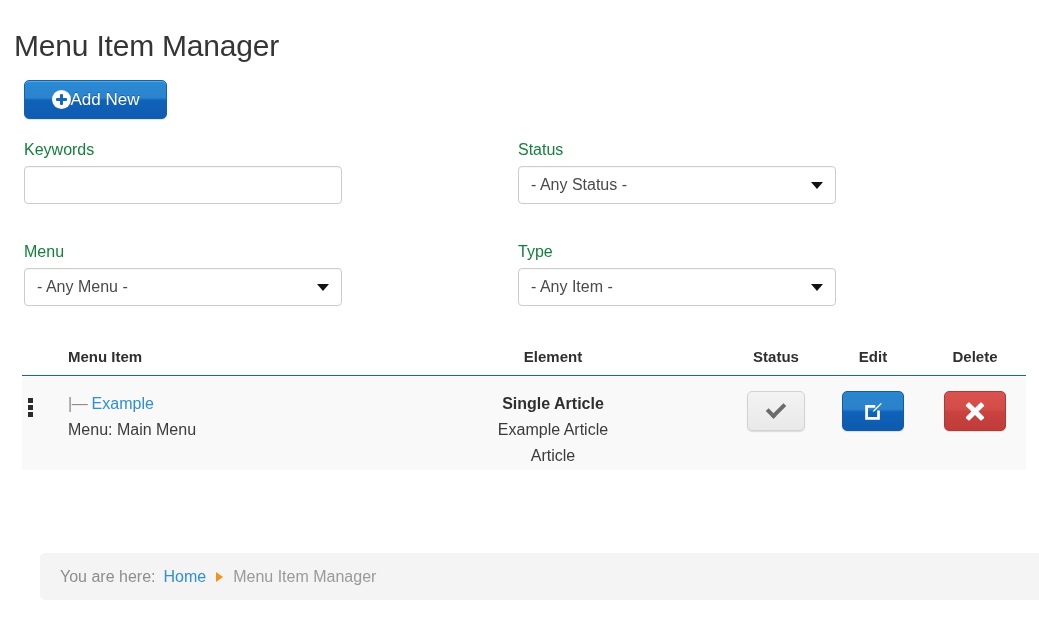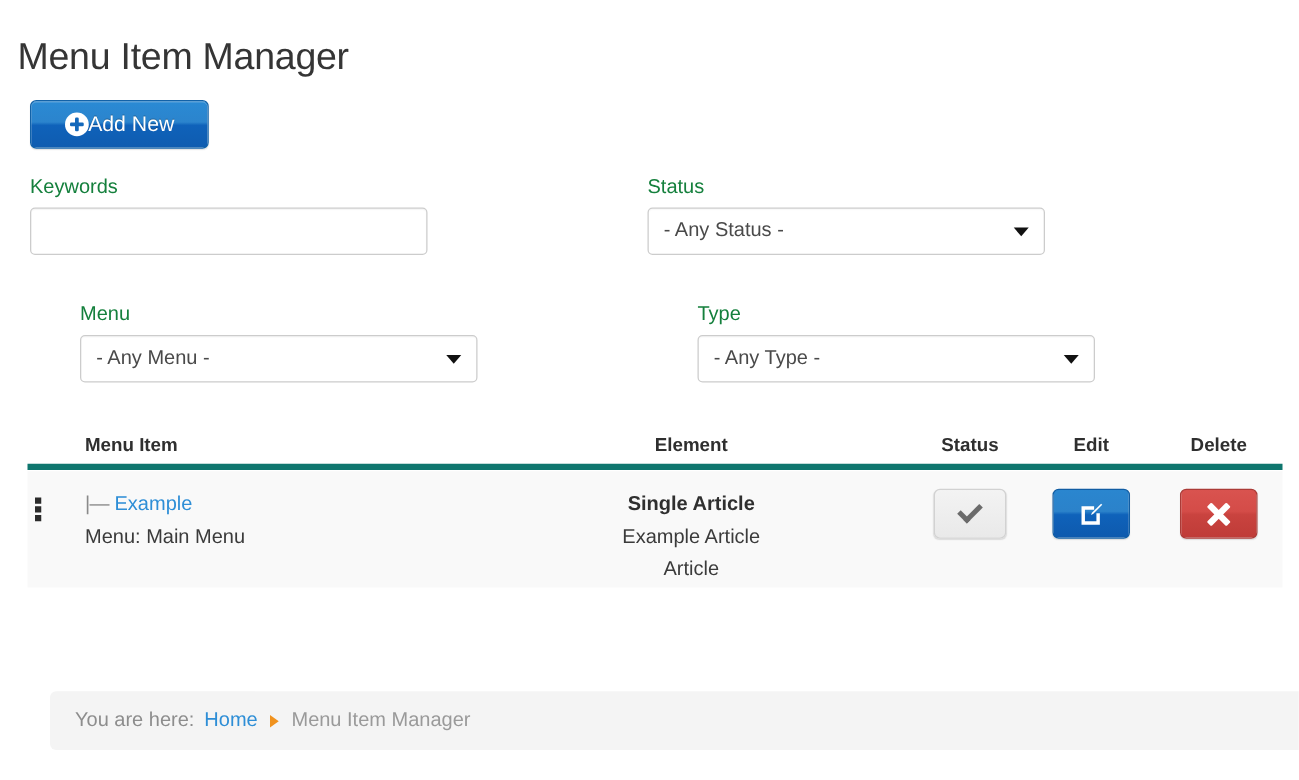--- a/index.html
+++ b/index.html
@@ -69,21 +69,21 @@
   .filters { position: absolute; left: 0; top: 140px; width: 1039px; }
   .field-label {
     font-size: 16px;
     color: #15803d;
     font-weight: 400;
     line-height: 20px;
     margin-bottom: 6px;
   }
   .col-left  { position: absolute; left: 24px;  top: 0; width: 318px; }
   .col-right { position: absolute; left: 518px; top: 0; width: 318px; }
-  .field-row-2 { margin-top: 38px; margin-left: 40px; }
+  .field-row-2 { margin-top: 38px; }
 
   .text-input {
     width: 318px; height: 38px;
     border: 1px solid #cccccc;
     border-radius: 4px;
     background: #ffffff;
     font-size: 16px;
     font-family: "Liberation Sans", sans-serif;
     color: #555555;
     padding: 0 10px;
@@ -117,21 +117,21 @@
     border-left: 6px solid transparent;
     border-right: 6px solid transparent;
     border-top: 7px solid #111111;
   }
 
   
   .table-wrap { position: absolute; left: 22px; top: 342px; width: 1004px; }
   .thead {
     position: relative;
     height: 34px;
-    border-bottom: 5px solid #0f766e;
+    border-bottom: 1px solid #0f766e;
   }
   .th {
     position: absolute;
     top: 0;
     font-size: 15px;
     font-weight: 700;
     color: #2f2f2f;
     line-height: 30px;
     white-space: nowrap;
   }
@@ -314,21 +314,21 @@
       <div>
         <div class="field-label">Status</div>
         <div class="select-box">
           <span class="sel-value">- Any Status -</span>
           <span class="caret-down"></span>
         </div>
       </div>
       <div class="field-row-2">
         <div class="field-label">Type</div>
         <div class="select-box">
-          <span class="sel-value">- Any Type -</span>
+          <span class="sel-value">- Any Item -</span>
           <span class="caret-down"></span>
         </div>
       </div>
     </div>
 
   </div>
 
   <div class="table-wrap">
 
     <div class="thead">

